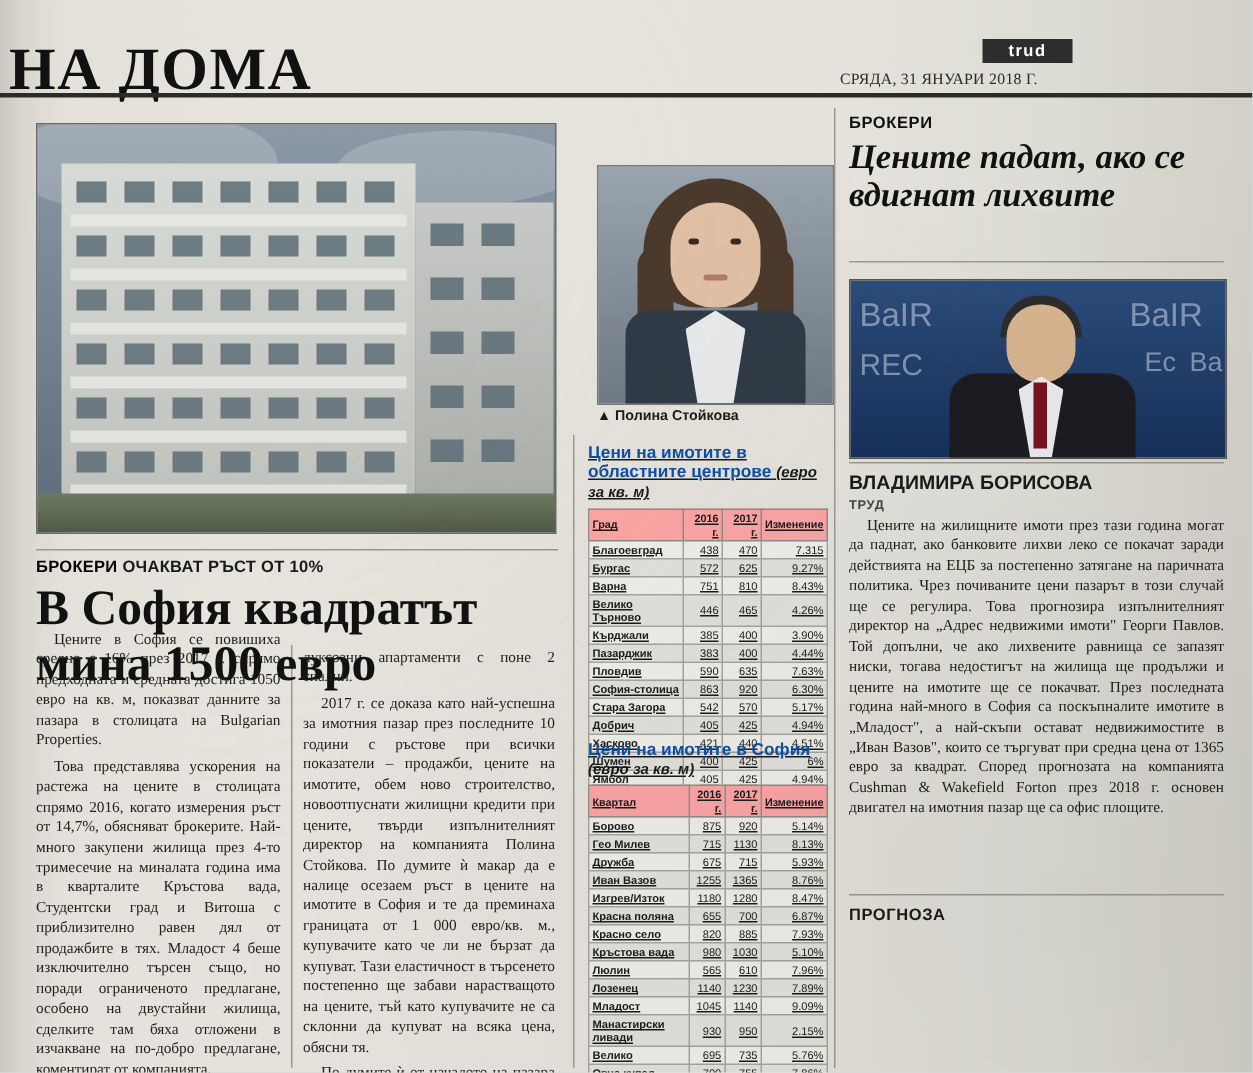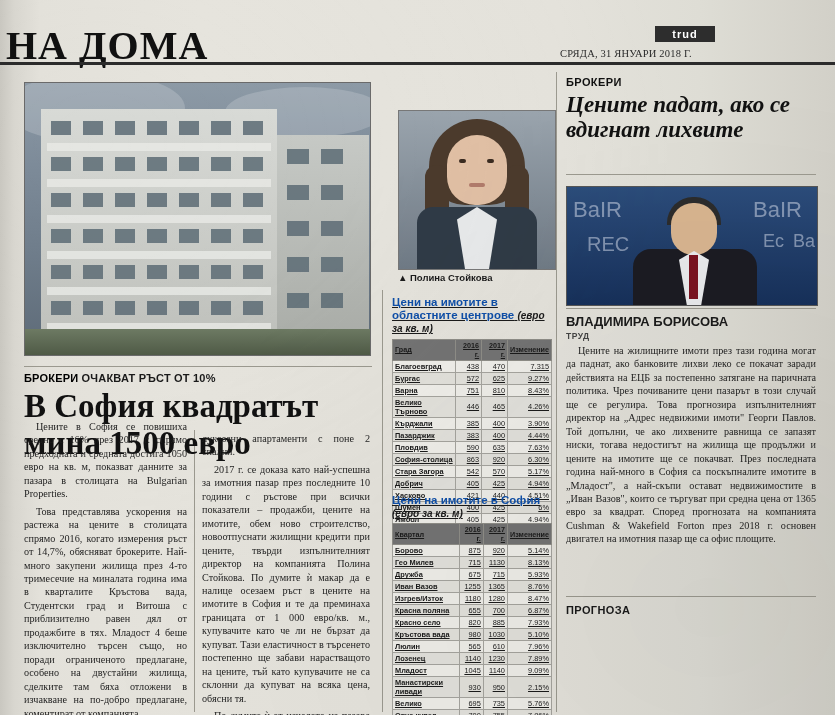--- a/index.html
+++ b/index.html
@@ -110,21 +110,21 @@
     font-family:"Liberation Sans", sans-serif;
   }
   .tbl-title .sub{color:#1a1a1a;font-style:italic;font-weight:bold;font-size:10px;}
   table.grid{
     border-collapse:collapse;width:100%;
     font-family:"Liberation Sans", sans-serif;
     font-size:7.4px;
     background:#efeee9;
   }
   table.grid th{
-    background:#737373;border:1px solid #8e8d87;padding:1px 2px;
+    background:#fca5a5;border:1px solid #8e8d87;padding:1px 2px;
     font-weight:bold;text-align:left;font-size:7.2px;margin-top:11px;
   }
   table.grid td{
     border:1px solid #a5a49e;padding:1px 2px;text-align:right;
   }
   table.grid td.city{text-align:left;font-weight:bold;}
   table.grid tbody tr:nth-child(even){background:#e2e1db;}
   .sect-kicker{
     font-size:11px;font-weight:bold;font-family:"Liberation Sans", sans-serif;
     letter-spacing:.4px;color:#111;
@@ -488,21 +488,21 @@
   </div>
 
   <div style="position:absolute;left:566px;top:76px;width:250px;">
     <div class="sect-kicker">БРОКЕРИ</div>
     <div class="rail-headline">Цените падат, ако се вдигнат лихвите</div>
   </div>
 
   <div class="rail-photo">
     <div class="rp-text" style="left:6px;top:10px;font-size:22px;">BaIR</div>
     <div class="rp-text" style="left:186px;top:10px;font-size:22px;">BaIR</div>
-    <div class="rp-text" style="left:20px;top:46px;font-size:20px;">REC</div>
+    <div class="rp-text" style="left:6px;top:46px;font-size:20px;">REC</div>
     <div class="rp-text" style="left:196px;top:44px;font-size:18px;">Ec</div>
     <div class="rp-text" style="left:226px;top:44px;font-size:18px;">Ba</div>
     <div class="rp-suit"></div>
     <div class="rp-hair"></div>
     <div class="rp-head"></div>
     <div class="rp-shirt"></div>
     <div class="rp-tie"></div>
   </div>
 
   <div class="byline">

